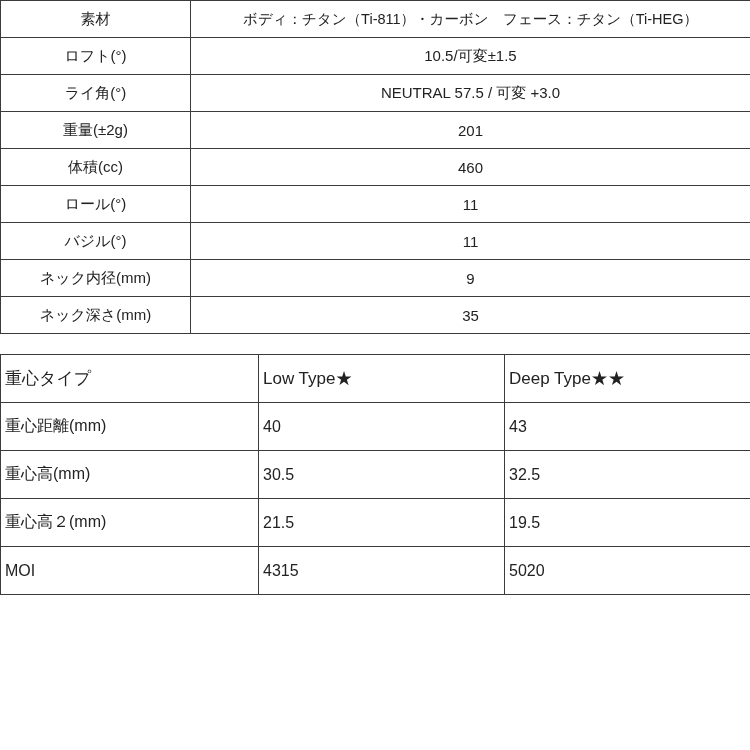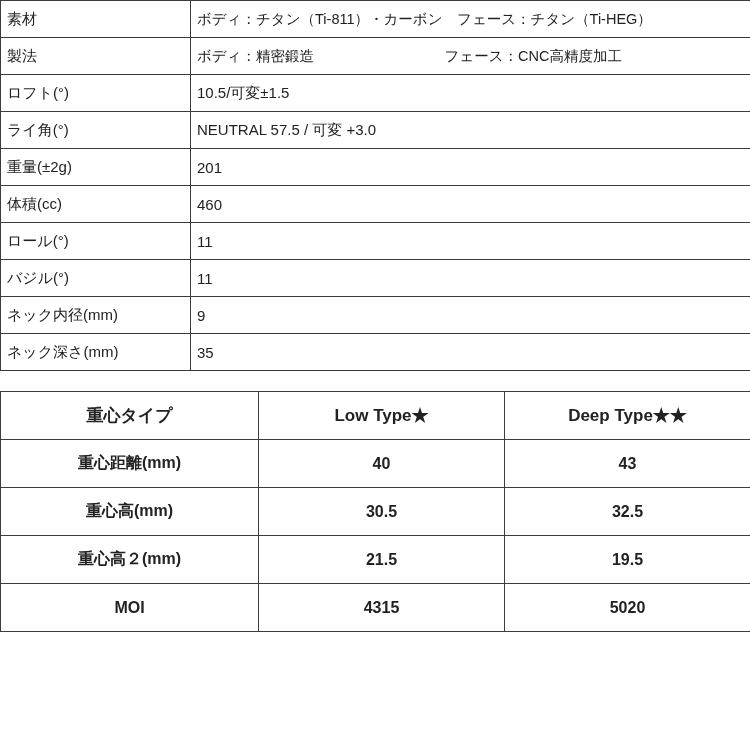--- a/index.html
+++ b/index.html
@@ -24,22 +24,23 @@
   
   table.spec {
     border-collapse: collapse;
     width: 750px;
     table-layout: fixed;
   }
   table.spec td {
     border: 1px solid #3b3b3b;
     height: 37px;
     font-size: 15px;
+    text-align: center;
     vertical-align: middle;
-    padding: 0 6px;
+    padding: 0 12px;
     box-sizing: border-box;
     white-space: nowrap;
   }
   table.spec td.label {
     width: 190px;
   }
   table.spec td.value {
     width: 560px;
   }
   table.spec td.value.wide-jp {
@@ -55,22 +56,22 @@
   
   table.cog {
     border-collapse: collapse;
     width: 750px;
     table-layout: fixed;
   }
   table.cog td, table.cog th {
     border: 1px solid #3b3b3b;
     height: 48px;
     font-size: 16px;
-    font-weight: bold;
-    text-align: center;
+    font-weight: normal;
+    text-align: left;
     vertical-align: middle;
     padding: 0 4px;
     box-sizing: border-box;
     white-space: nowrap;
   }
   table.cog col.c1 { width: 258px; }
   table.cog col.c2 { width: 246px; }
   table.cog col.c3 { width: 246px; }
   table.cog tr.head td {
     font-size: 17px;
@@ -79,24 +80,20 @@
 </head>
 <body>
 
 <div class="page">
 
   <table class="spec">
     <tbody>
       <tr>
         <td class="label">素材</td>
         <td class="value wide-jp">ボディ：チタン（Ti-811）・カーボン　フェース：チタン（Ti-HEG）</td>
-      </tr>
-      <tr>
-        <td class="label">製法</td>
-        <td class="value wide-jp">ボディ：精密鍛造　　　　　　　　　フェース：CNC高精度加工</td>
       </tr>
       <tr>
         <td class="label">ロフト(°)</td>
         <td class="value">10.5/可変±1.5</td>
       </tr>
       <tr>
         <td class="label">ライ角(°)</td>
         <td class="value">NEUTRAL 57.5 / 可変 +3.0</td>
       </tr>
       <tr>

